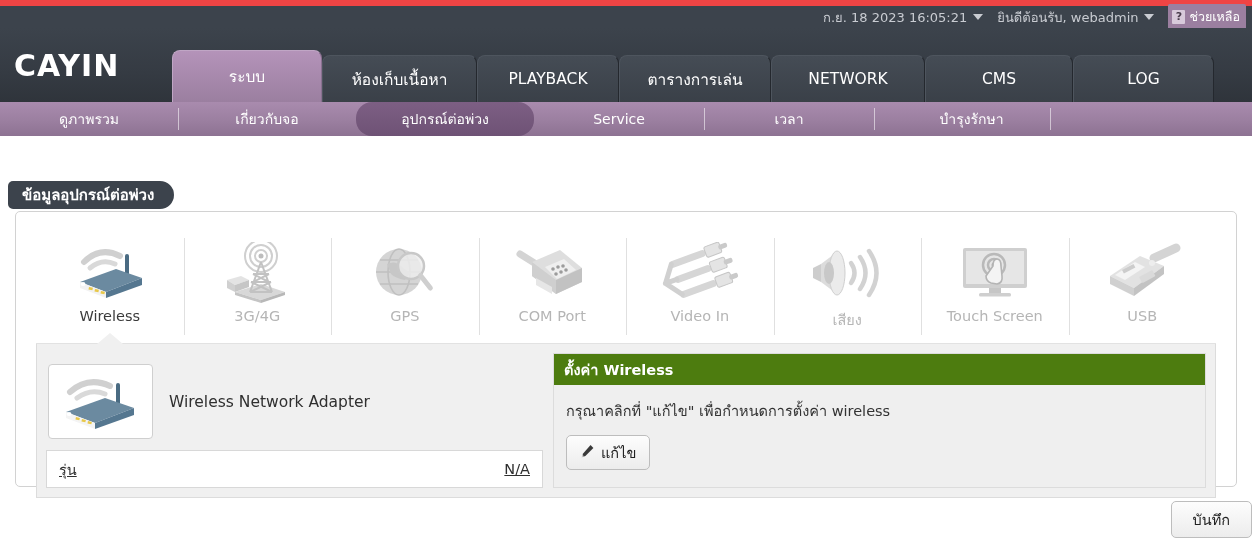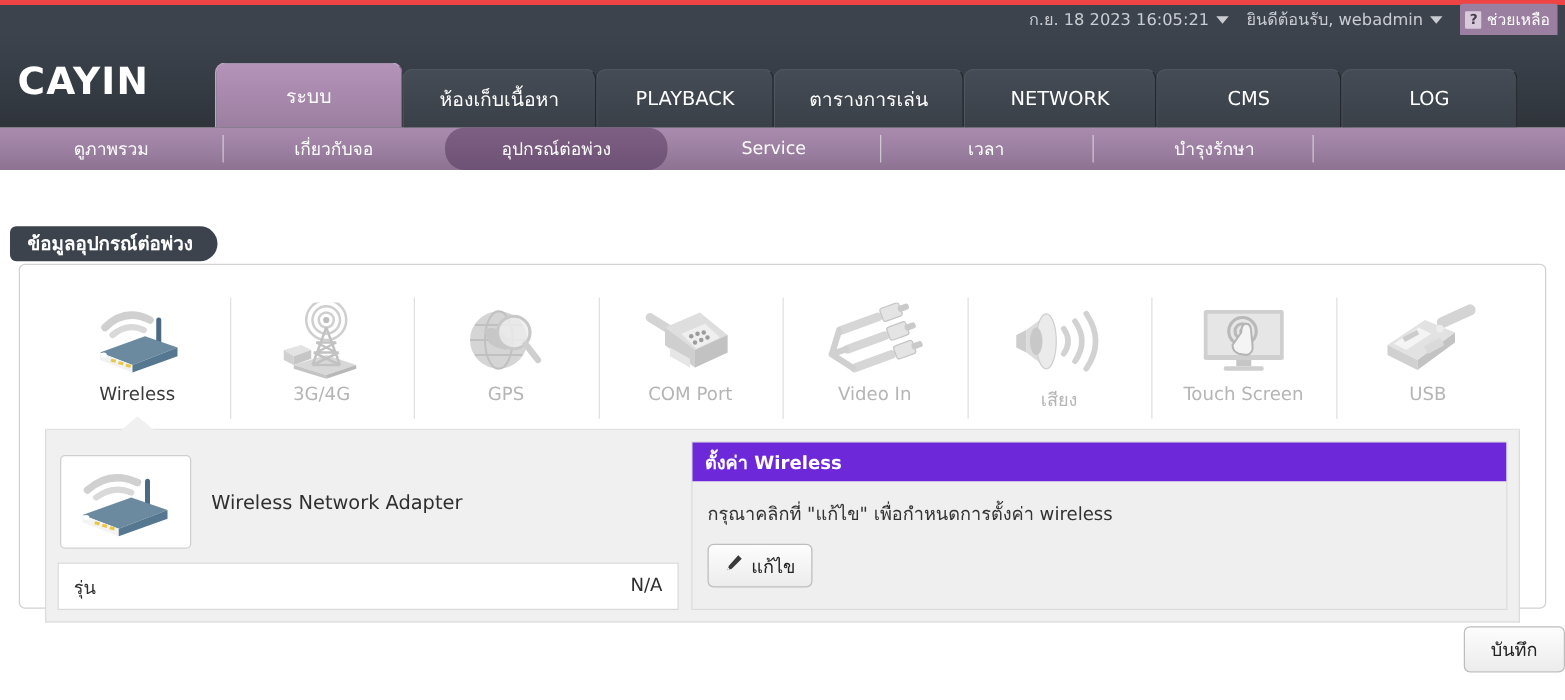--- a/index.html
+++ b/index.html
@@ -8,21 +8,21 @@
     font-family: "DejaVu Sans", "Liberation Sans", sans-serif;
     background: #ffffff;
     overflow: hidden;
   }
 
   
   .topbar {
     position: relative;
     height: 28px;
     background: #3c434c;
-    border-top: 4px solid #ef4444;
+    border-top: 6px solid #ef4444;
     display: flex;
     align-items: center;
     justify-content: flex-end;
     padding-right: 6px;
     gap: 14px;
   }
   .topbar-item {
     display: flex;
     align-items: center;
     gap: 6px;
@@ -274,31 +274,32 @@
   .model-row {
     height: 38px;
     background: #ffffff;
     border: 1px solid #d8d8d8;
     display: flex;
     align-items: center;
     justify-content: space-between;
     padding: 0 12px;
     font-size: 14.5px;
     color: #2f2f2f;
+    text-decoration: underline;
   }
   .panel-right {
     flex: 1 1 auto;
     background: #efefef;
     border: 1px solid #dcdcdc;
     display: flex;
     flex-direction: column;
   }
   .panel-right-header {
     height: 31px;
-    background: #6d28d9;
+    background: #4d7c0f;
     color: #ffffff;
     font-size: 14.5px;
     font-weight: bold;
     display: flex;
     align-items: center;
     padding-left: 10px;
   }
   .panel-right-body {
     padding: 14px 12px 0 12px;
   }

